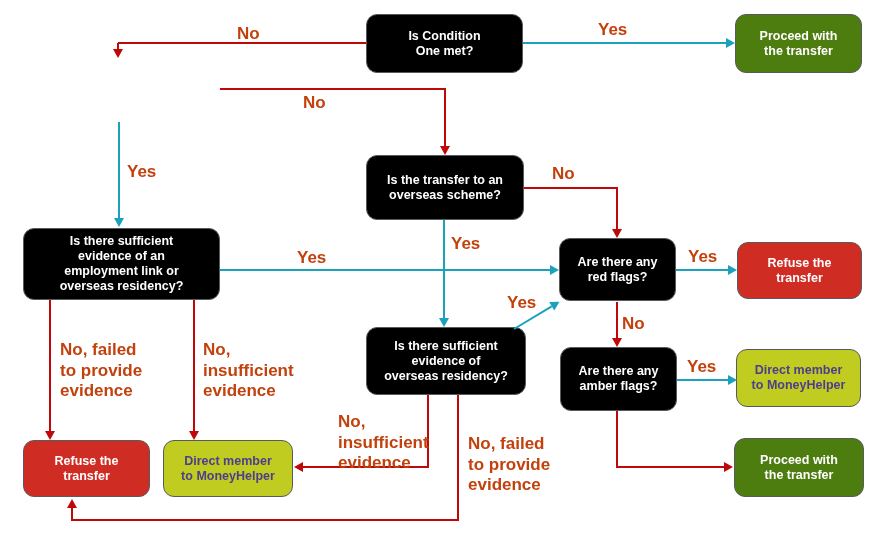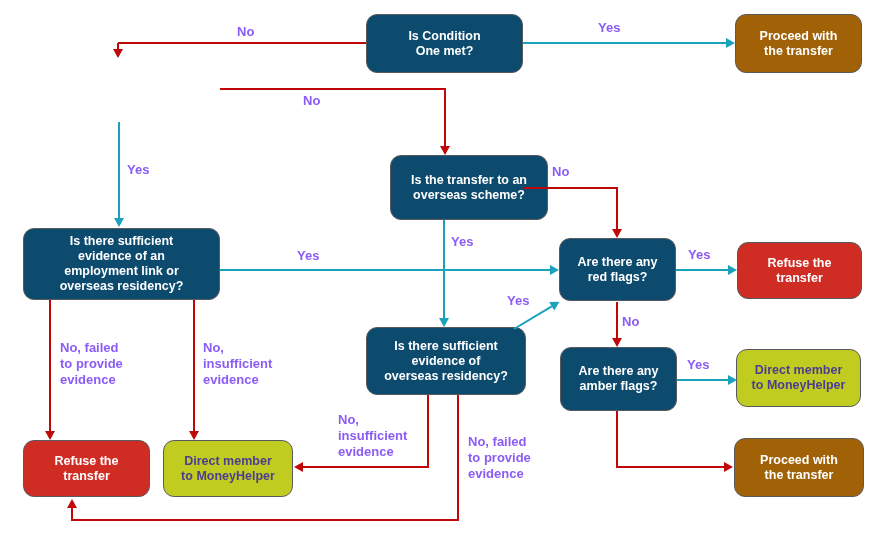--- a/index.html
+++ b/index.html
@@ -6,54 +6,54 @@
   .canvas {
     position:relative; width:890px; height:539px; background:#ffffff;
     font-family:"Liberation Sans", sans-serif; overflow:hidden;
   }
   .node {
     position:absolute; box-sizing:border-box; border-radius:11px;
     display:flex; align-items:center; justify-content:center; text-align:center;
     font-weight:bold; font-size:12.5px; line-height:1.2; white-space:pre-line;
     color:#ffffff; border:1px solid #595a5e; padding:2px;
   }
-  .decision   { background:#0c4a6e; }
-  .proceed    { background:#a16207; }
+  .decision   { background:#000000; }
+  .proceed    { background:#4d7c0f; }
   .refuse     { background:#cf2d24; }
   .moneyhelper{ background:#c0cd20; color:#4c3d8f; }
   .hline { position:absolute; height:2px; }
   .vline { position:absolute; width:2px; }
   .red   { background:#c00808; color:#c00808; }
   .teal  { background:#1aa2bc; color:#1aa2bc; }
   .arrow { position:absolute; width:0; height:0; }
   .arrow.right { border-top:5px solid transparent; border-bottom:5px solid transparent; border-left:9px solid currentColor; }
   .arrow.left  { border-top:5px solid transparent; border-bottom:5px solid transparent; border-right:9px solid currentColor; }
   .arrow.down  { border-left:5px solid transparent; border-right:5px solid transparent; border-top:9px solid currentColor; }
   .arrow.up    { border-left:5px solid transparent; border-right:5px solid transparent; border-bottom:9px solid currentColor; }
   .arrow.red   { background:none; color:#c00808; }
   .arrow.teal  { background:none; color:#1aa2bc; }
   .elabel {
-    position:absolute; font-weight:bold; font-size:13px; color:#8b5cf6;
+    position:absolute; font-weight:bold; font-size:17px; color:#c2410c;
     white-space:pre-line; line-height:1.22;
   }
   .diag {
     position:absolute; left:514px; top:324px; width:53px; height:10px;
     transform:rotate(-31deg); transform-origin:0 50%;
   }
   .diag .dline { position:absolute; left:0; top:4px; width:44px; height:2px; }
   .diag .arrow { left:44px; top:0; }
 </style>
 </head>
 <body>
 
 <div class="canvas">
 
   <div class="node decision" style="left:366px; top:14px;  width:157px; height:59px;">Is Condition
 One met?</div>
-  <div class="node decision" style="left:366px; top:155px; width:158px; height:65px;margin-left:24px;">Is the transfer to an
+  <div class="node decision" style="left:366px; top:155px; width:158px; height:65px;">Is the transfer to an
 overseas scheme?</div>
   <div class="node decision" style="left:23px;  top:228px; width:197px; height:72px;">Is there sufficient
 evidence of an
 employment link or
 overseas residency?</div>
   <div class="node decision" style="left:366px; top:327px; width:160px; height:68px;">Is there sufficient
 evidence of
 overseas residency?</div>
   <div class="node decision" style="left:559px; top:238px; width:117px; height:63px;">Are there any
 red flags?</div>

